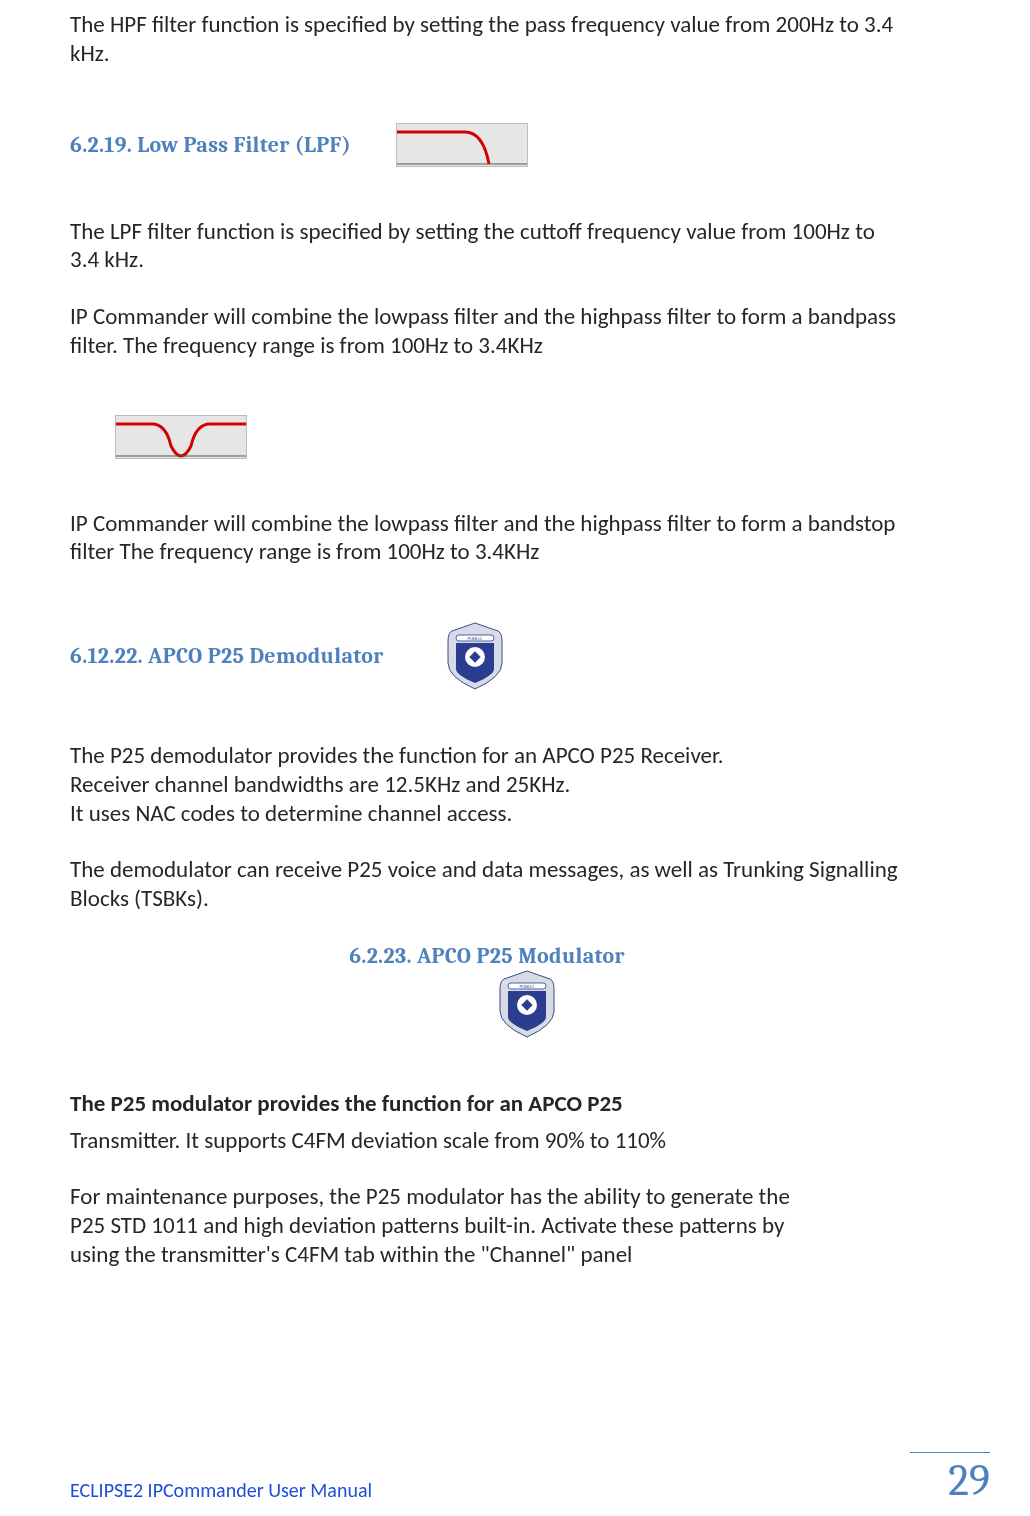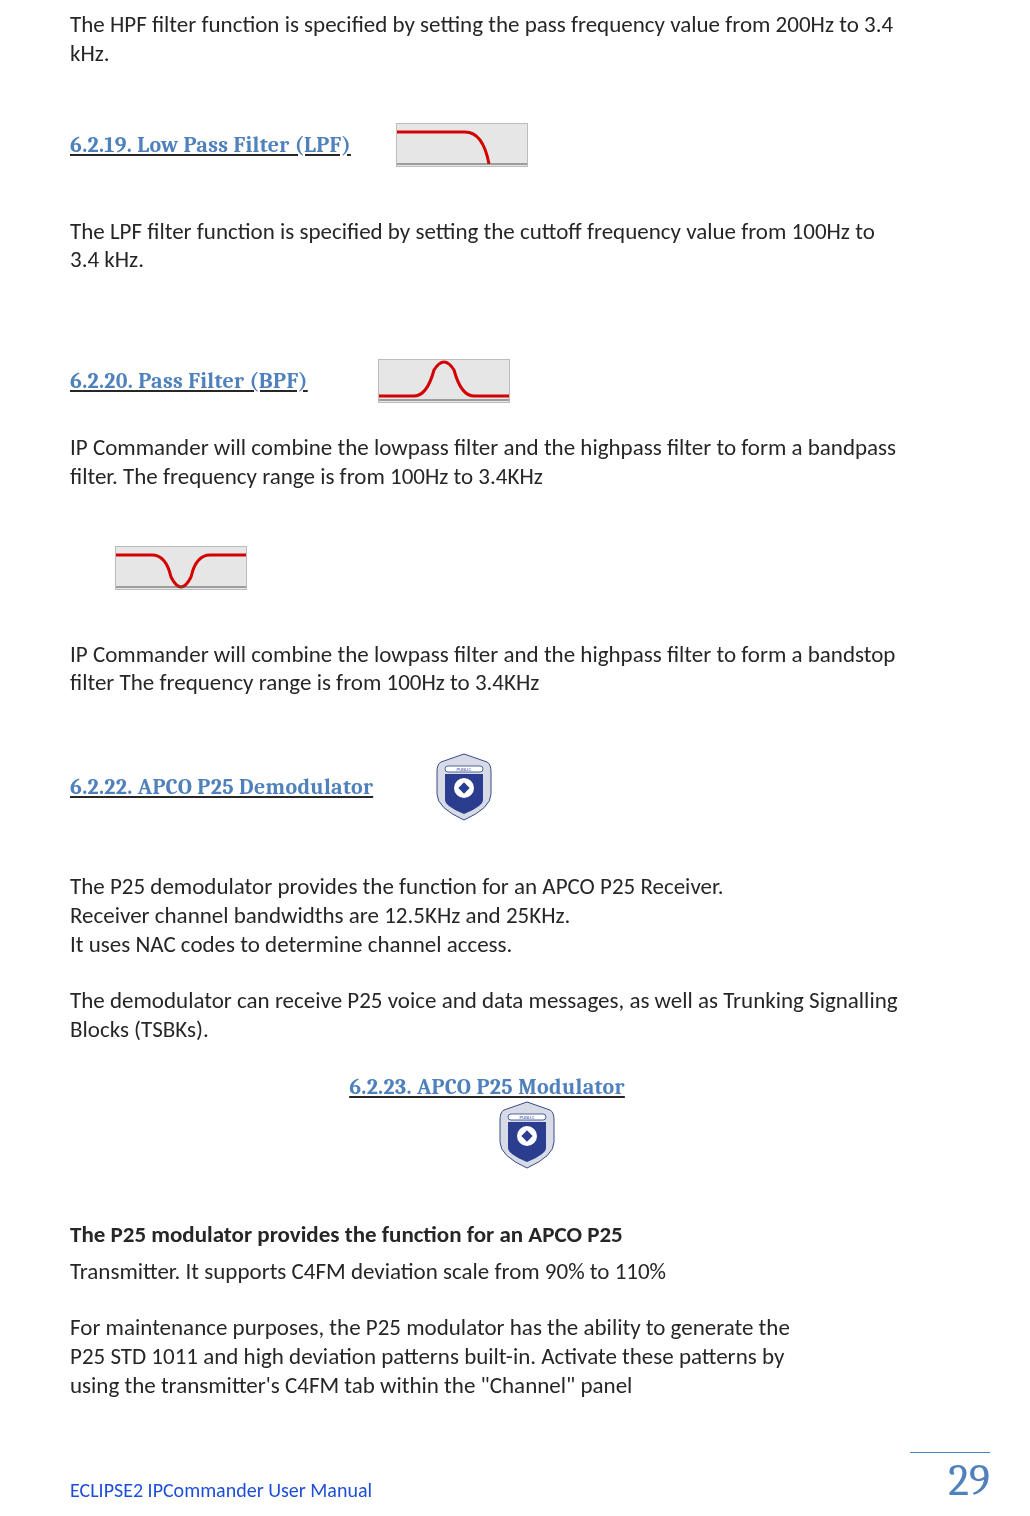--- a/index.html
+++ b/index.html
@@ -23,21 +23,20 @@
     font-size: 23px;
     line-height: 1.25;
     color: #262626;
     margin: 0 0 28px 0;
   }
   .section-row {
     display: flex;
     align-items: center;
     margin-top: 60px;
     margin-bottom: 30px;
-    text-decoration: underline;
   }
   .section-heading {
     font-family: Cambria, Georgia, serif;
     font-weight: bold;
     font-size: 22px;
     color: #4F81BD;
     letter-spacing: 0.3px;
     margin: 0;
     flex: 0 0 auto;
   }
@@ -102,44 +101,35 @@
     <div class="diagram-box">
       <svg viewBox="0 0 130 42">
         <path d="M0,8 L68,8 Q86,8 92,40" fill="none" stroke="#d40000" stroke-width="3"></path>
         <line x1="0" y1="40" x2="130" y2="40" stroke="#555" stroke-width="1"></line>
       </svg>
     </div>
   </div>
   <div class="spacer20"></div>
   <p class="body-text">The LPF filter function is specified by setting the cuttoff frequency value from 100Hz to 3.4 kHz.</p>
 
-  <div class="section-row" style="margin-top:85px;">
-    <h3 class="section-heading">6.2.20. Pass Filter (BPF)</h3>
-    <div class="diagram-box" style="margin-left:70px;">
-      <svg viewBox="0 0 130 42">
-        <path d="M0,36 L35,36 Q48,36 55,10 Q65,-6 75,10 Q82,36 95,36 L130,36" fill="none" stroke="#d40000" stroke-width="3"></path>
-        <line x1="0" y1="40" x2="130" y2="40" stroke="#555" stroke-width="1"></line>
-      </svg>
-    </div>
-  </div>
   <p class="body-text" style="margin-top:10px;">IP Commander will combine the lowpass filter and the highpass filter to form a bandpass filter. The frequency range is from 100Hz to 3.4KHz</p>
 
   <div class="section-row" style="margin-top:55px;">
     <div class="diagram-box" style="margin-left:45px;">
       <svg viewBox="0 0 130 42">
         <path d="M0,8 L36,8 Q50,8 55,30 Q65,50 75,30 Q80,8 94,8 L130,8" fill="none" stroke="#d40000" stroke-width="3"></path>
         <line x1="0" y1="40" x2="130" y2="40" stroke="#555" stroke-width="1"></line>
       </svg>
     </div>
   </div>
   <div class="spacer20"></div>
   <p class="body-text">IP Commander will combine the lowpass filter and the highpass filter to form a bandstop filter The frequency range is from 100Hz to 3.4KHz</p>
 
   <div class="section-row" style="margin-top:55px;">
-    <h3 class="section-heading">6.2.22. APCO P25 Demodulator</h3>
+    <h3 class="section-heading">6.12.22. APCO P25 Demodulator</h3>
     <div class="apco-badge">
       <svg viewBox="0 0 62 70">
         <path d="M31 2 L54 10 Q58 12 58 20 L58 42 Q58 56 31 68 Q4 56 4 42 L4 20 Q4 12 8 10 Z" fill="#d7dbe6" stroke="#3a4a8a" stroke-width="1"></path>
         <path d="M12 22 L50 22 L50 48 Q50 54 31 62 Q12 54 12 48 Z" fill="#2a3d8f"></path>
         <circle cx="31" cy="36" r="10" fill="#ffffff"></circle>
         <rect x="27" y="32" width="8" height="8" fill="#2a3d8f" transform="rotate(45 31 36)"></rect>
         <rect x="12" y="14" width="38" height="6" rx="3" fill="#ffffff" stroke="#2a3d8f" stroke-width="0.8"></rect>
         <text x="31" y="19" font-size="4.2" fill="#2a3d8f" text-anchor="middle" font-family="Arial">PUBLIC</text>
       </svg>
     </div>

